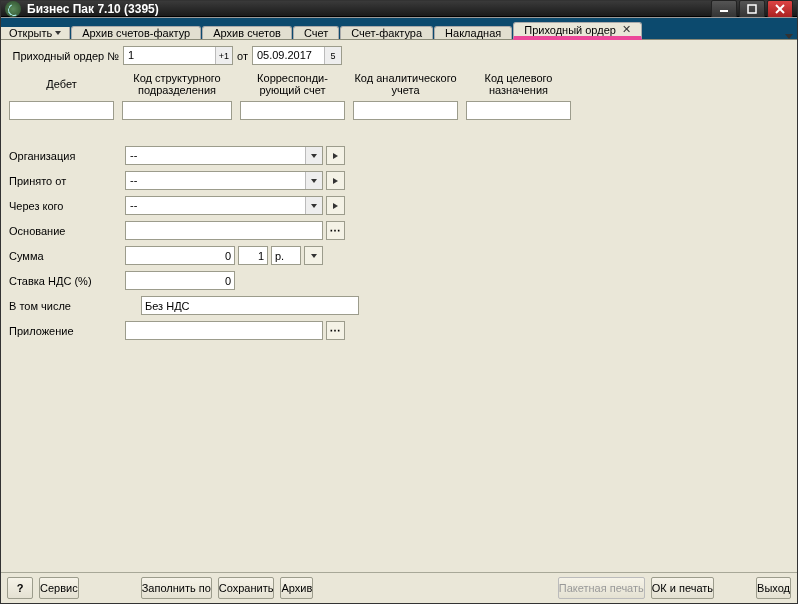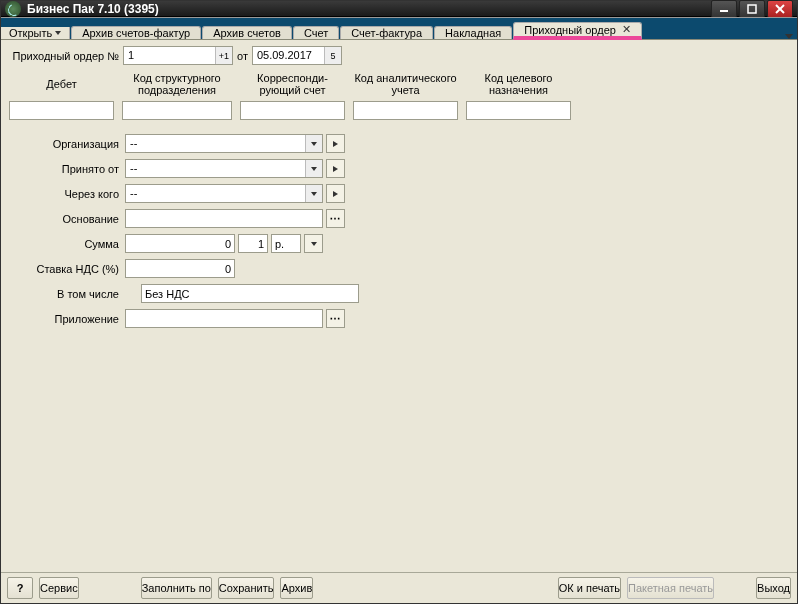--- a/index.html
+++ b/index.html
@@ -177,35 +177,35 @@
   .smallbtn .tri {
     width: 0; height: 0;
     border-top: 3px solid transparent;
     border-bottom: 3px solid transparent;
     border-left: 5px solid #333;
   }
   .smallbtn .dots { font-weight: bold; letter-spacing: 1px; }
   .headers {
     display: flex;
     gap: 8px;
-    margin-bottom: 14px;
+    margin-bottom: 26px;
   }
   .hcol {
     display: flex; flex-direction: column; align-items: center;
   }
   .hcol .hl { text-align: center; line-height: 1.1; margin-bottom: 4px; min-height: 26px; display: flex; align-items: center; }
   .hcol input.txt { width: 100%; }
   .formgrid {
     display: grid;
     grid-template-columns: 110px 220px;
     row-gap: 6px;
     column-gap: 6px;
     align-items: center;
   }
-  .formgrid .glabel { text-align: right; }
+  .formgrid .glabel { text-align: left; }
   .comborow { display: flex; gap: 3px; }
   .comborow .combo { flex: 1; }
   .inputrow { display: flex; gap: 3px; }
   .inputrow .wide { flex: 1; }
   .numr { text-align: right; }
   .footer {
     display: flex;
     align-items: center;
     gap: 6px;
     padding: 4px 6px;
@@ -413,19 +413,19 @@
     <div class="footer">
       <button class="btn icon-only">
           <span>?</span>
         </button>
       <button class="btn">Сервис</button>
       <div style="width:50px"></div>
       <button class="btn">Заполнить по</button>
       <button class="btn">Сохранить</button>
       <button class="btn">Архив</button>
       <div class="spacer"></div>
+      <button class="btn disabled">Пакетная печать</button>
       <button class="btn">ОК и печать</button>
-      <button class="btn disabled">Пакетная печать</button>
       <div style="width:30px"></div>
       <button class="btn">Выход</button>
     </div>
   </div>
 </div>
 
 </body></html>

